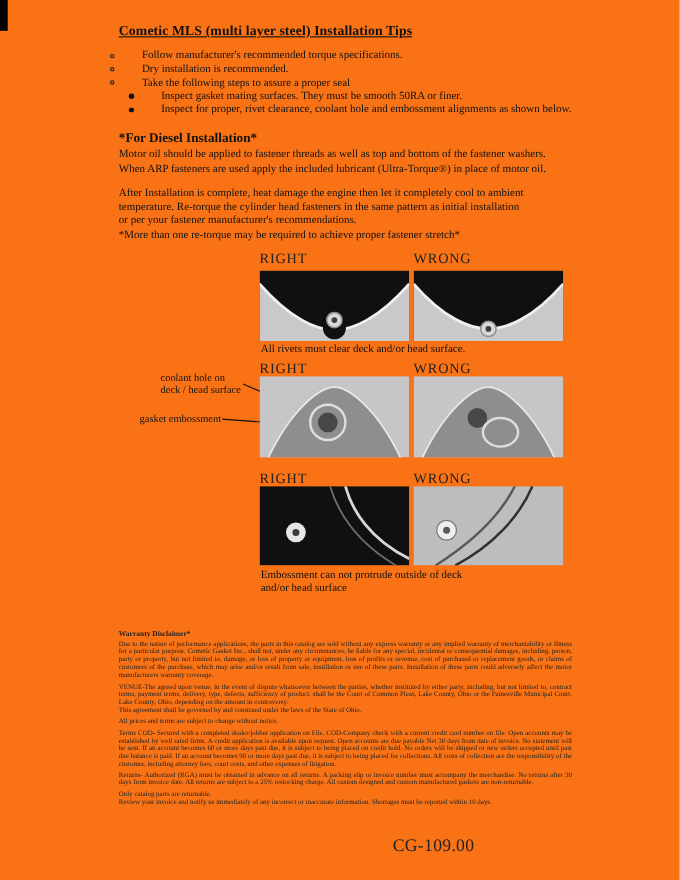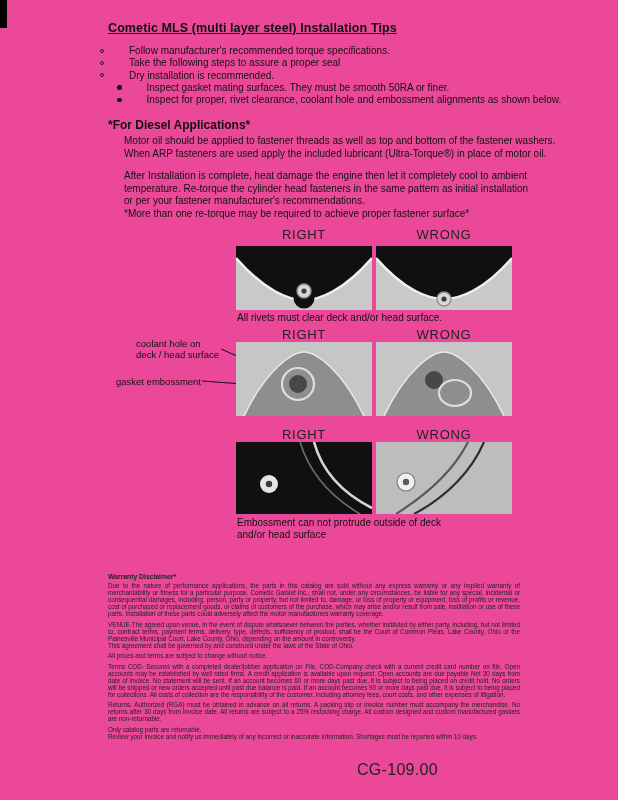--- a/index.html
+++ b/index.html
@@ -1,35 +1,35 @@
 <!DOCTYPE html>
 <html><head>
 <meta charset="utf-8">
 <style>
   * { margin:0; padding:0; box-sizing:border-box; }
   html,body { background:#ffffff; }
   .page {
     position:relative; width:618px; height:800px; margin:0 auto;
-    background:#ec4899; color:#111; overflow:hidden;
-    font-family:Liberation Sans, sans-serif;
+    background:#f97316; color:#111; overflow:hidden;
+    font-family:Liberation Serif, serif;
   }
   .corner-mark { position:absolute; left:0; top:0; width:7px; height:28px; background:#000; }
   .title {
     position:absolute; left:108px; top:21px;
     font-size:12.5px; font-weight:bold; text-decoration:underline; letter-spacing:0.1px;
   }
   .tips { position:absolute; left:100px; top:45px; width:470px; font-size:10px; line-height:12.3px; }
   .tip-row { display:flex; align-items:flex-start;gap:20px; }
   .bullet-o { flex:0 0 auto; width:4px; height:4px; border:1px solid #222; border-radius:50%; margin:3.8px 5px 0 0; }
   .bullet-f { flex:0 0 auto; width:4.5px; height:4.5px; background:#111; border-radius:50%; margin:3.6px 5px 0 0; }
   .sub { margin-left:17px; }
   .h-diesel { position:absolute; left:108px; top:118px; font-size:12px; font-weight:bold; }
-  .para { position:absolute; left:108px; width:440px; font-size:10px; line-height:12.6px; white-space:pre-line;margin-left:16px; }
+  .para { position:absolute; left:108px; width:440px; font-size:10px; line-height:12.6px; white-space:pre-line; }
   .fig-labels { position:absolute; left:236px; display:flex; gap:4px; font-size:13px; letter-spacing:0.7px; color:#222; }
-  .fig-labels .fig-label { width:136px; text-align:center; }
+  .fig-labels .fig-label { width:136px; }
   .fig-row { position:absolute; left:236px; display:flex; gap:4px; }
   .panel { font-size:0; line-height:0; }
   .caption { position:absolute; font-size:10px; line-height:12.4px; white-space:pre-line; }
   .annot { position:absolute; font-size:9.5px; line-height:10.8px; white-space:pre-line; }
   .leader { position:absolute; }
   .warranty { position:absolute; left:108px; top:573px; width:412px; font-size:6.3px; line-height:7.1px; text-align:justify; color:#222; }
   .warranty .w-head { font-size:6.8px; font-weight:bold; margin-bottom:2px; text-align:left; }
   .warranty p { margin-bottom:3.2px; white-space:pre-line; }
   .footer-code { position:absolute; left:357px; top:761px; font-size:16px; letter-spacing:0.3px; color:#222; }
 </style>
@@ -42,43 +42,43 @@
 
   <div class="title">Cometic MLS (multi layer steel) Installation Tips</div>
 
   <div class="tips">
     <div class="tip-row">
       <span class="bullet-o"></span>
       <span>Follow manufacturer's recommended torque specifications.</span>
     </div>
     <div class="tip-row">
       <span class="bullet-o"></span>
-      <span>Take the following steps to assure a proper seal</span>
+      <span>Dry installation is recommended.</span>
     </div>
     <div class="tip-row">
       <span class="bullet-o"></span>
-      <span>Dry installation is recommended.</span>
+      <span>Take the following steps to assure a proper seal</span>
     </div>
     <div class="tip-row sub">
       <span class="bullet-f"></span>
       <span>Inspect gasket mating surfaces.  They must be smooth 50RA or finer.</span>
     </div>
     <div class="tip-row sub">
       <span class="bullet-f"></span>
       <span>Inspect for proper, rivet clearance, coolant hole and embossment alignments as shown below.</span>
     </div>
   </div>
 
-  <div class="h-diesel">*For Diesel Applications*</div>
+  <div class="h-diesel">*For Diesel Installation*</div>
   <div class="para" style="top:135px">Motor oil should be applied to fastener threads as well as top and bottom of the fastener washers.
 When ARP fasteners are used apply the included lubricant (Ultra-Torque®) in place of motor oil.</div>
   <div class="para" style="top:170px">After Installation is complete, heat damage the engine then let it completely cool to ambient
 temperature. Re-torque the cylinder head fasteners in the same pattern as initial installation
 or per your fastener manufacturer's recommendations.</div>
-  <div class="para" style="top:208px">*More than one re-torque may be required to achieve proper fastener surface*</div>
+  <div class="para" style="top:208px">*More than one re-torque may be required to achieve proper fastener stretch*</div>
 
   <div class="fig-labels" style="top:227px">
     <div class="fig-label">RIGHT</div>
     <div class="fig-label">WRONG</div>
   </div>
   <div class="fig-row" style="top:246px">
     <div class="panel">
       <svg width="136" height="64" viewBox="0 0 136 64">
         <rect width="136" height="64" fill="#101010"></rect>
         <path d="M0,12 C28,44 52,54 68,54 C84,54 108,44 136,12 L136,64 L0,64 Z" fill="#c9c9c9"></path>

